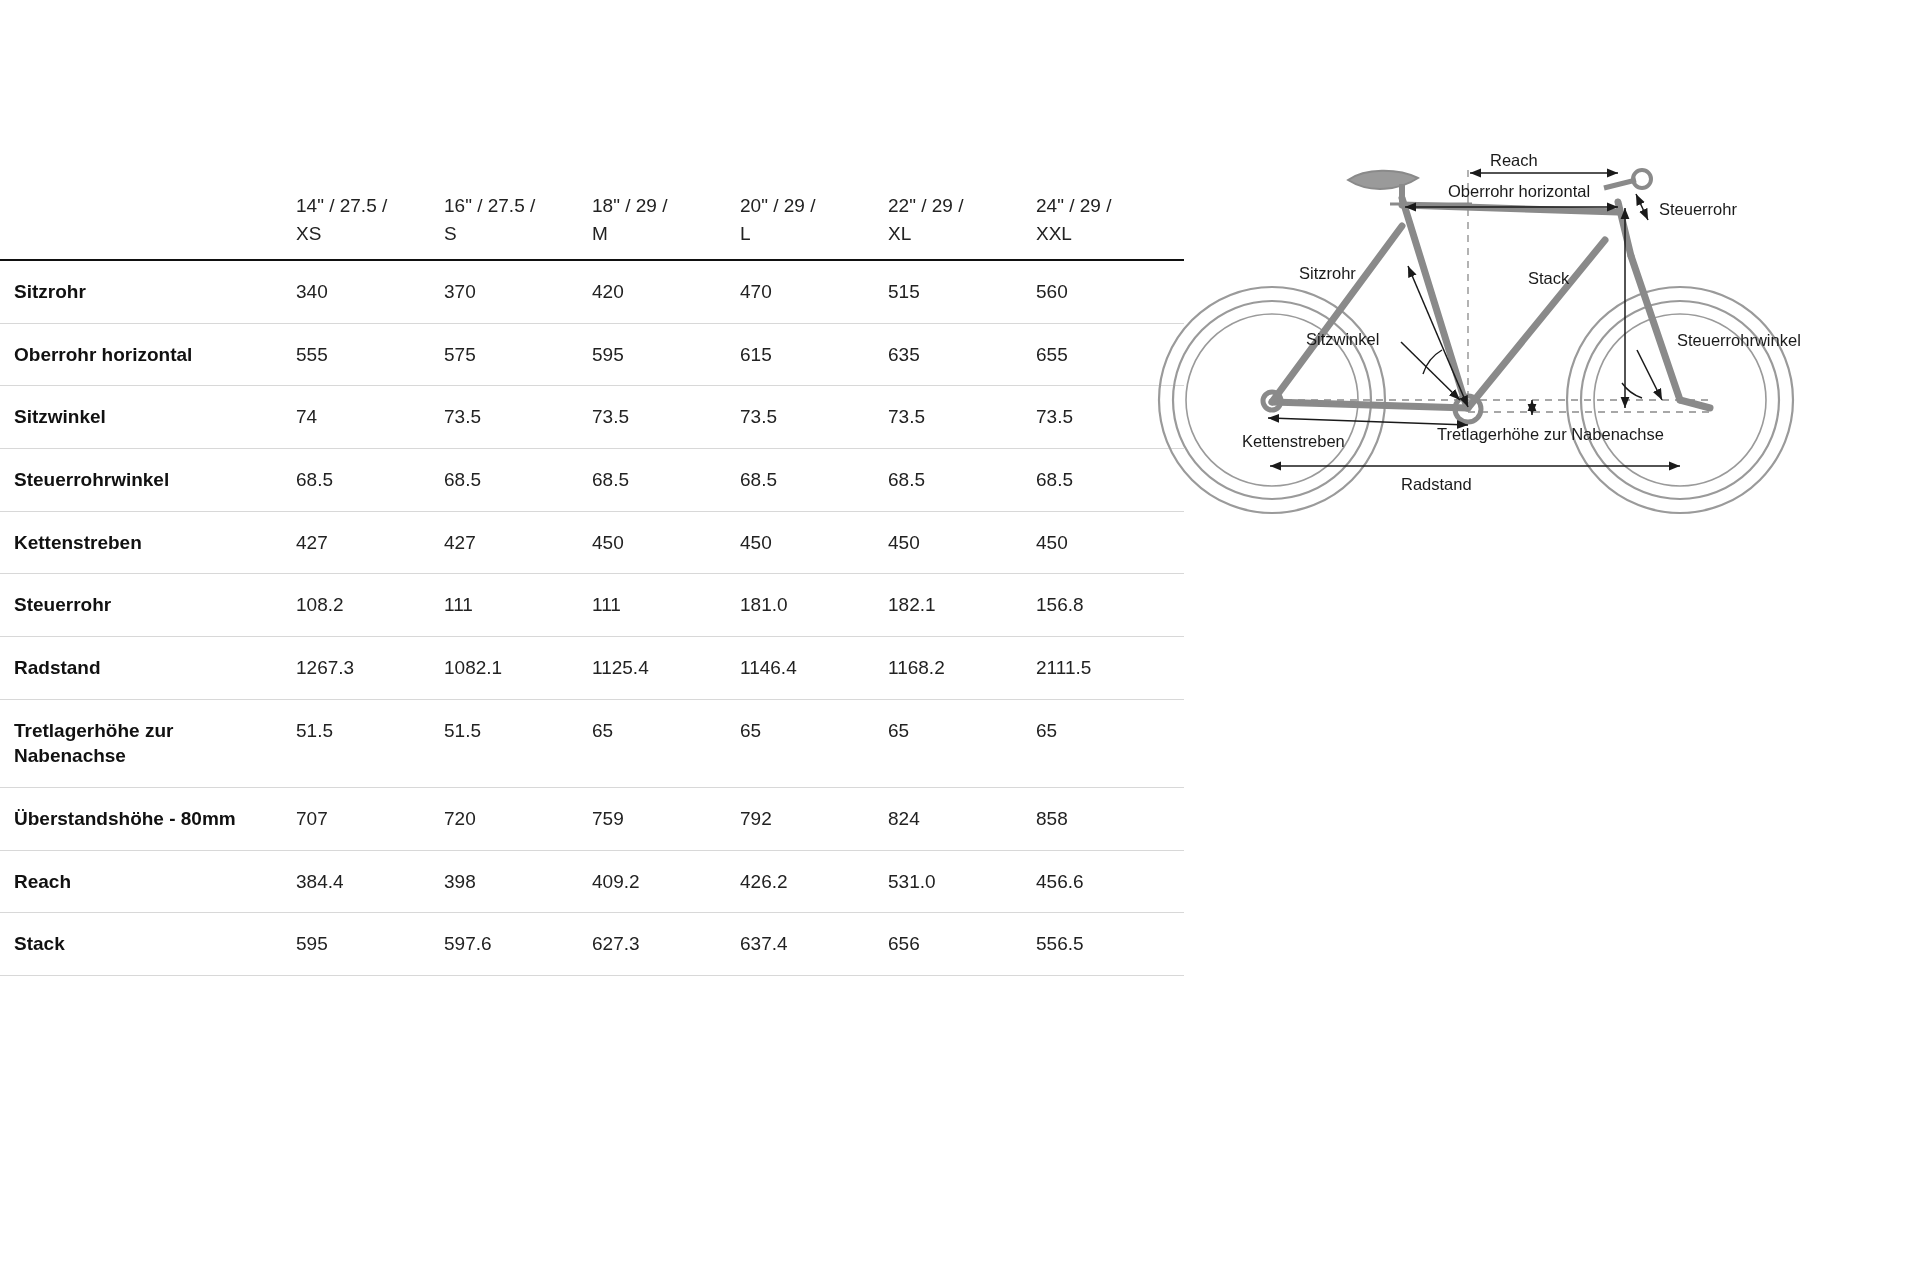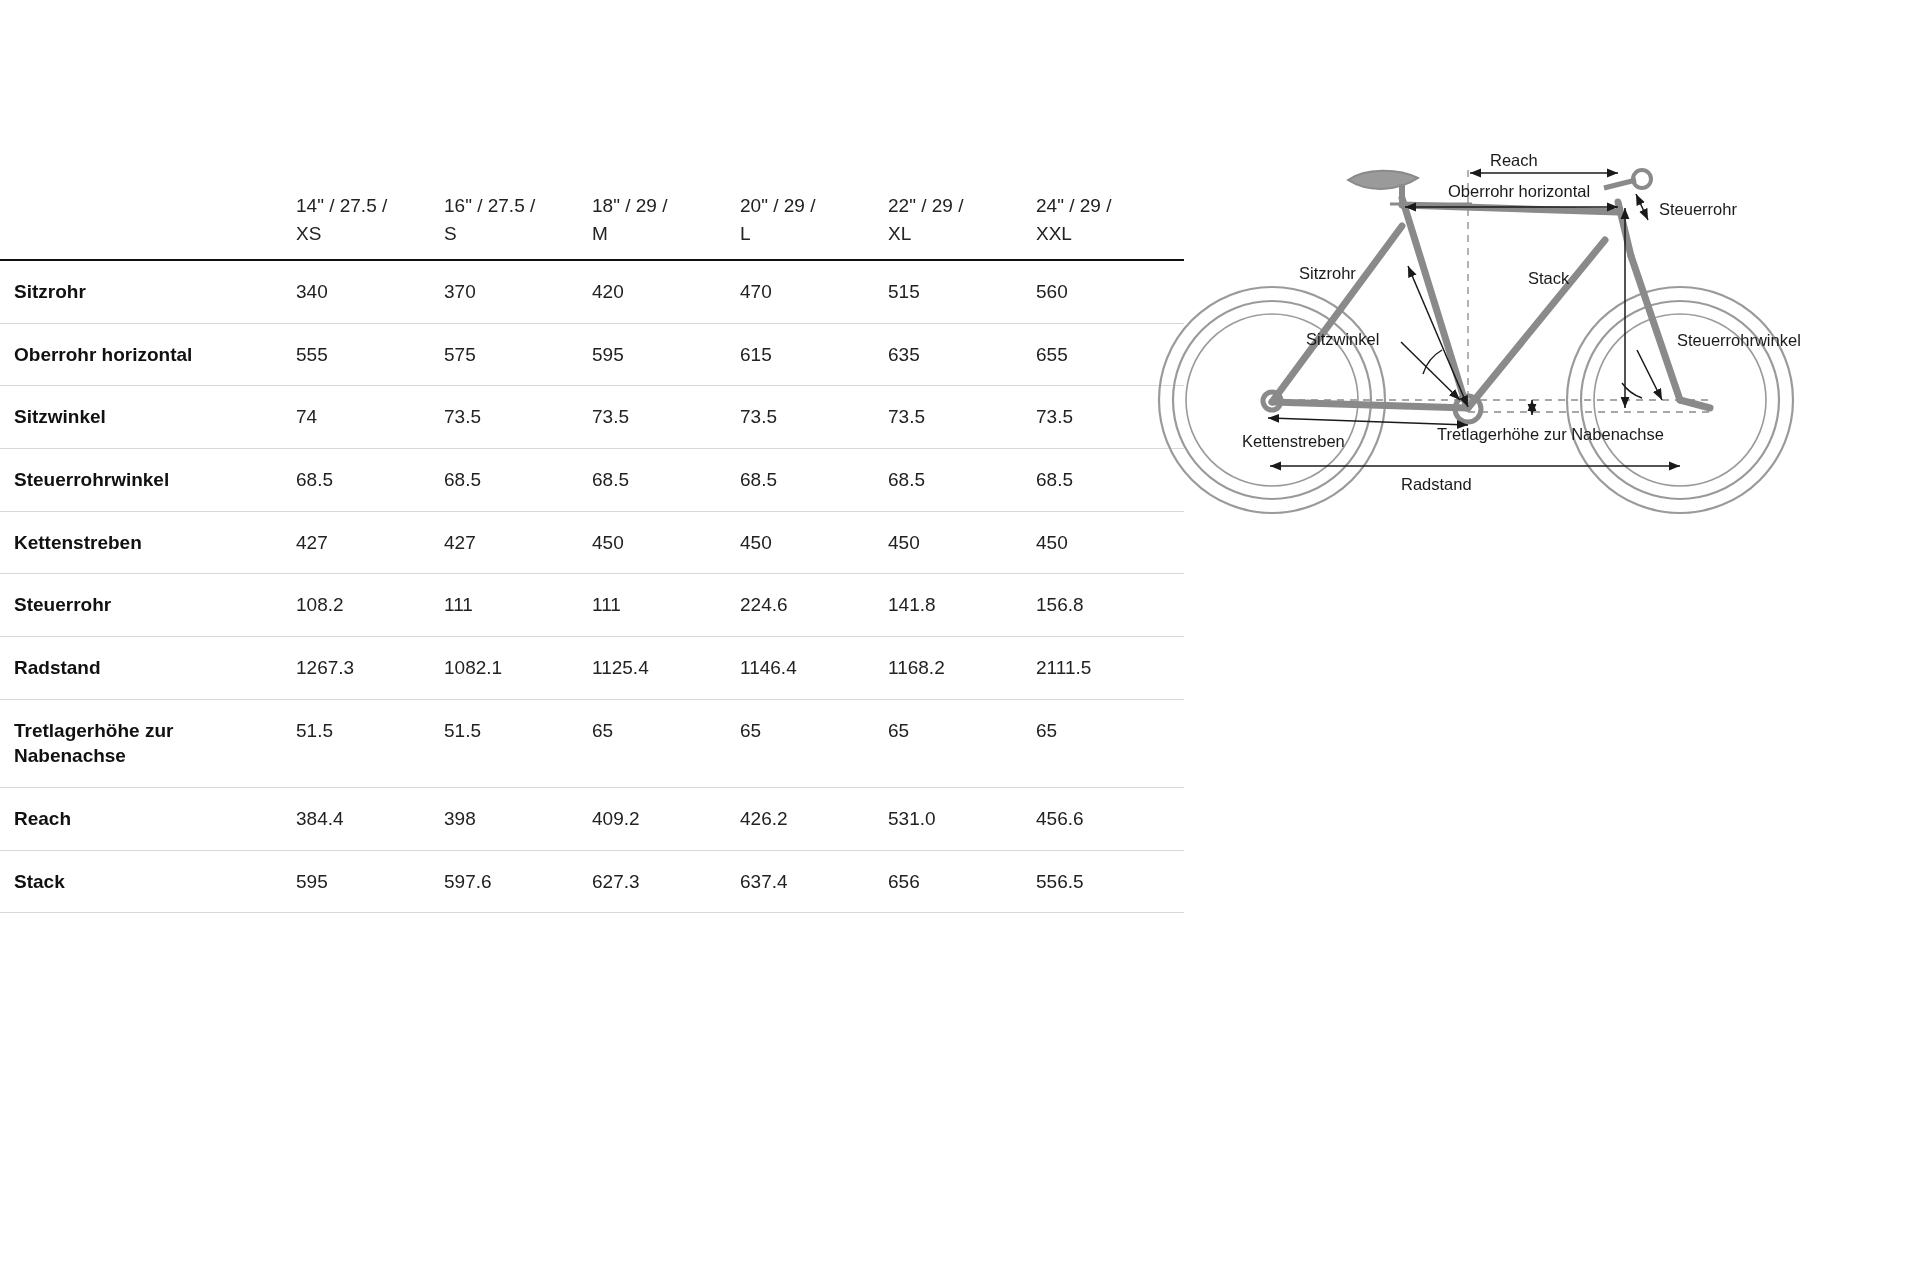--- a/index.html
+++ b/index.html
@@ -183,41 +183,50 @@
           <td>450</td>
           <td>450</td>
           <td>450</td>
           <td>450</td>
         </tr>
         <tr>
           <th>Steuerrohr</th>
           <td>108.2</td>
           <td>111</td>
           <td>111</td>
-          <td>224.6</td>
-          <td>141.8</td>
+          <td>181.0</td>
+          <td>182.1</td>
           <td>156.8</td>
         </tr>
         <tr>
           <th>Radstand</th>
           <td>1267.3</td>
           <td>1082.1</td>
           <td>1125.4</td>
           <td>1146.4</td>
           <td>1168.2</td>
           <td>2111.5</td>
         </tr>
         <tr>
           <th>Tretlagerhöhe zur Nabenachse</th>
           <td>51.5</td>
           <td>51.5</td>
           <td>65</td>
           <td>65</td>
           <td>65</td>
           <td>65</td>
+        </tr>
+        <tr>
+          <th>Überstandshöhe - 80mm</th>
+          <td>707</td>
+          <td>720</td>
+          <td>759</td>
+          <td>792</td>
+          <td>824</td>
+          <td>858</td>
         </tr>
         <tr>
           <th>Reach</th>
           <td>384.4</td>
           <td>398</td>
           <td>409.2</td>
           <td>426.2</td>
           <td>531.0</td>
           <td>456.6</td>
         </tr>

